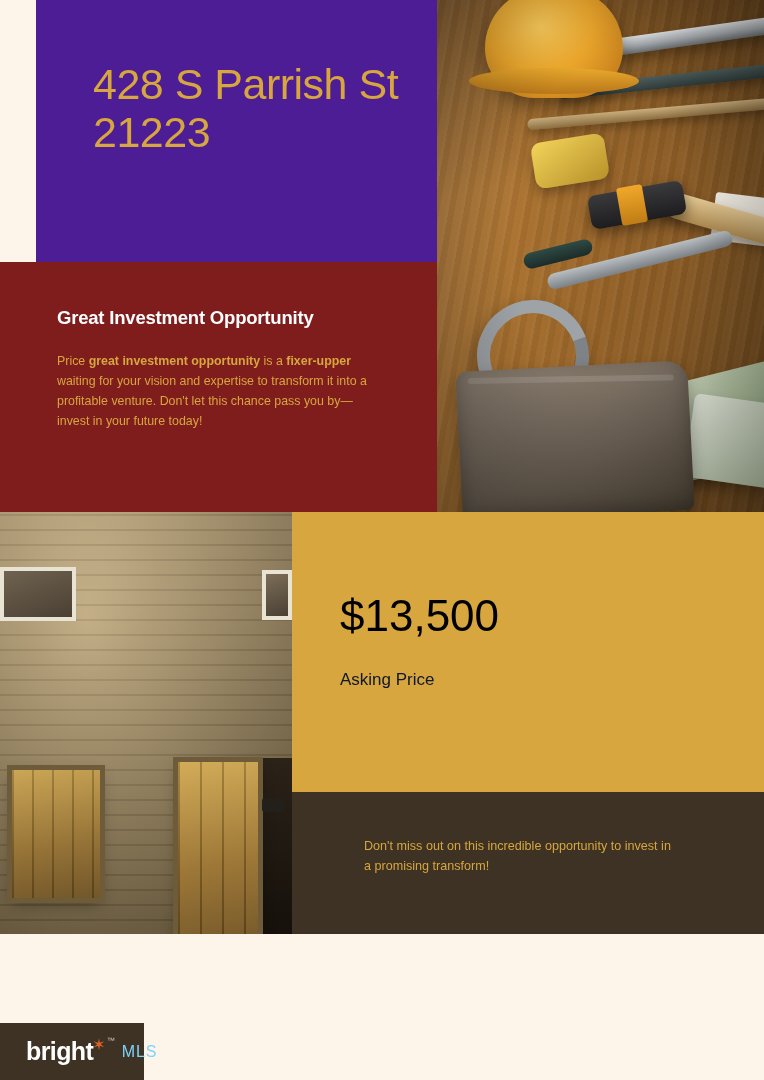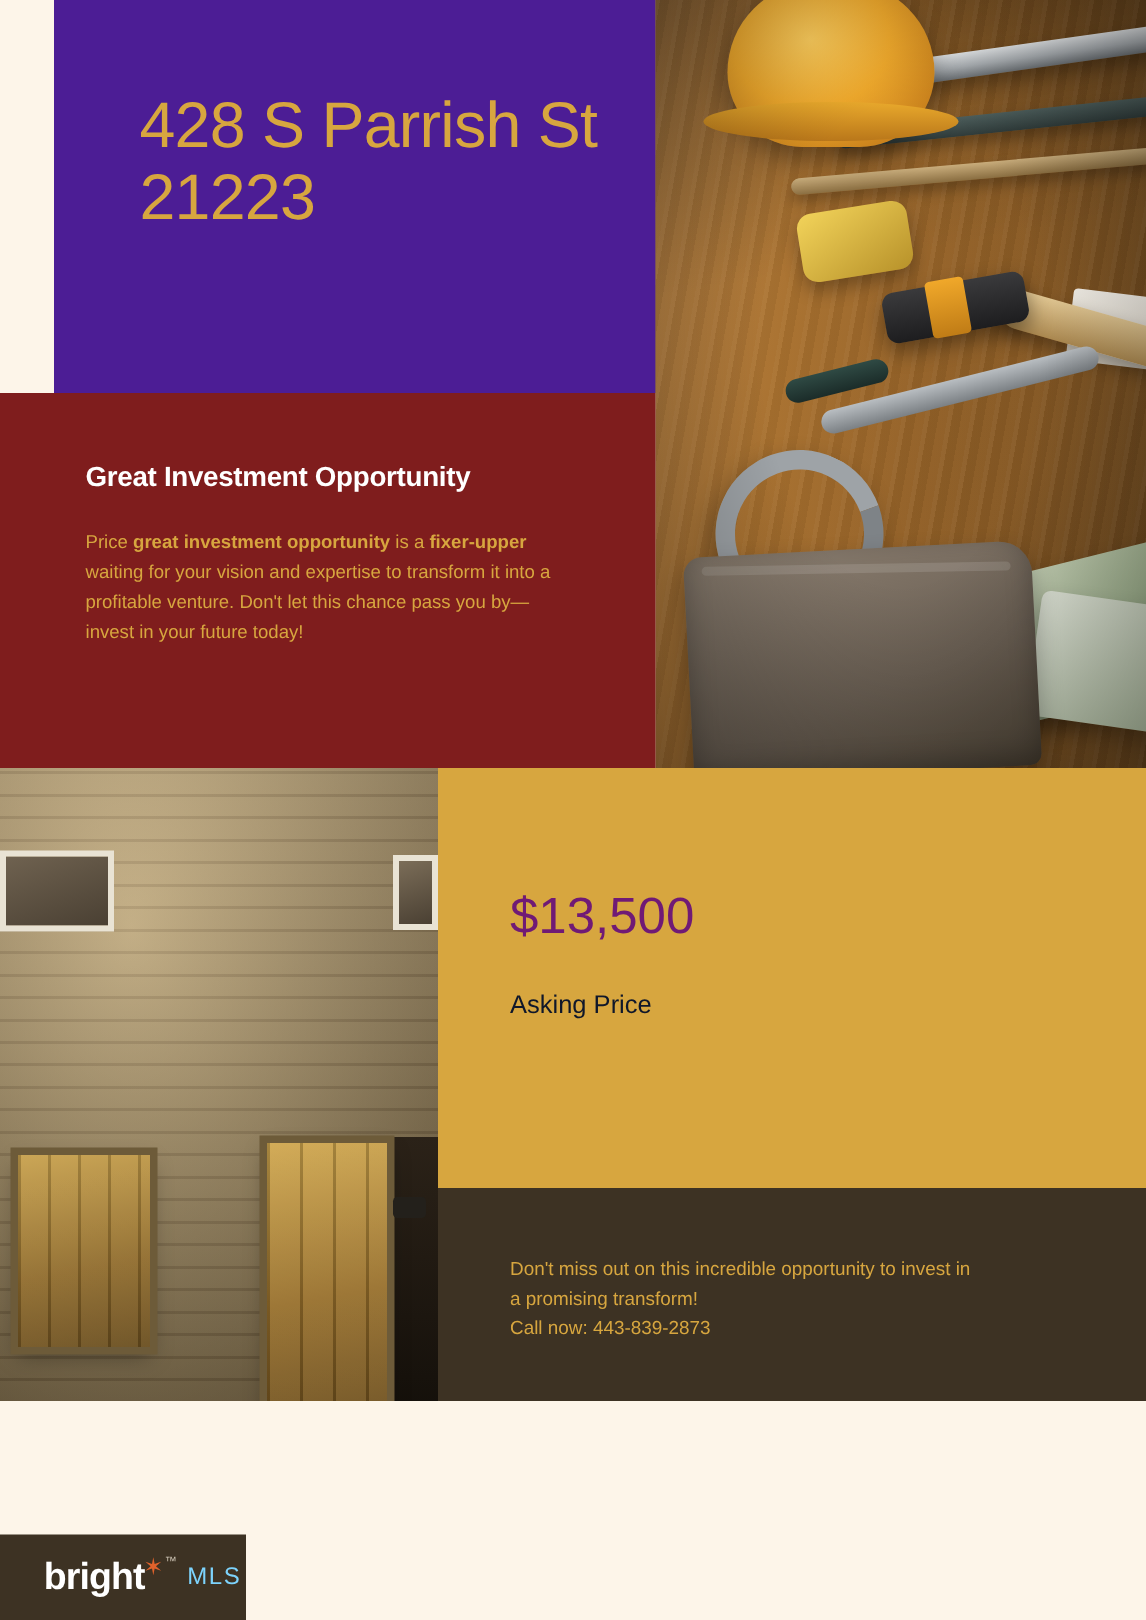--- a/index.html
+++ b/index.html
@@ -171,22 +171,22 @@
     background:#23201b; border-radius: 3px;}
 
   .price-panel {
     position: absolute;
     left: 292px; top: 512px;
     width: 472px; height: 280px;
     background: #d7a63f;
     padding: 82px 0 0 48px;
   }
   .price-value {
-    color: #701a75;
-    font-size: 34px;
+    color: #000000;
+    font-size: 44px;
     font-weight: 500;
     letter-spacing: 0px;
     line-height: 1;
   }
   .price-label {
     color: #0f172a;
     font-size: 17px;
     font-weight: 500;
     margin-top: 32px;
   }
@@ -195,37 +195,37 @@
     position: absolute;
     left: 292px; top: 792px;
     width: 472px; height: 142px;
     background: #3d3223;
     padding: 45px 30px 0 48px;
   }
   .cta-text {
     color: #d7a63f;
     font-size: 12.6px;
     line-height: 1.55;
+    margin-left: 24px;
   }
 
   
   .footer-area {
     position: absolute;
     left: 0; top: 934px; width: 764px; height: 146px;
     background: #fdf5e9;
   }
   .logo-box {
     position: absolute;
     left: 0; top: 1023px;
-    width: 164px; height: 57px;
+    width: 144px; height: 57px;
     background: #3d3223;
     display: flex;
     align-items: center;
     padding-left: 26px;
-    justify-content: center;
   }
   .logo-word {
     color: #ffffff;
     font-size: 25px;
     font-weight: 700;
     letter-spacing: -0.6px;
     position: relative;
   }
   .logo-star {
     color: #e0622b;
@@ -303,21 +303,20 @@
 
   <div class="price-panel">
     <div class="price-value">$13,500</div>
     <div class="price-label">Asking Price</div>
   </div>
 
   <div class="cta-panel">
     <div class="cta-text">
       <div>Don't miss out on this incredible opportunity to invest in</div>
       <div>a promising transform!</div>
-      <div>Call now: 443-839-2873</div>
     </div>
   </div>
 
   <div class="footer-area"></div>
   <div class="logo-box">
     <span class="logo-word">bright</span>
       <span class="logo-star">✶</span>
       <span class="logo-tm">™</span>
     <span class="logo-mls">MLS</span>
   </div>

